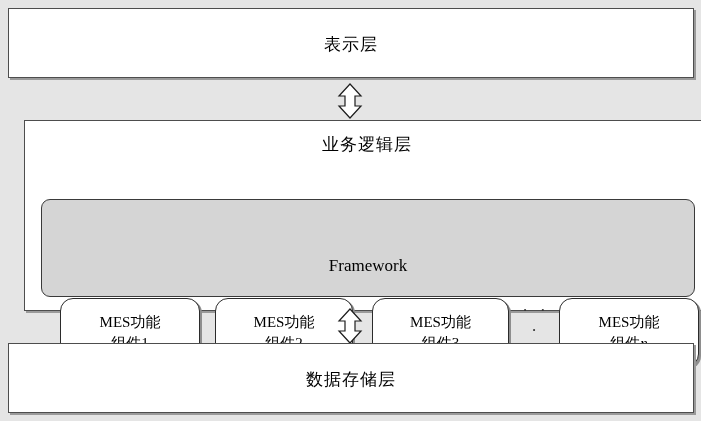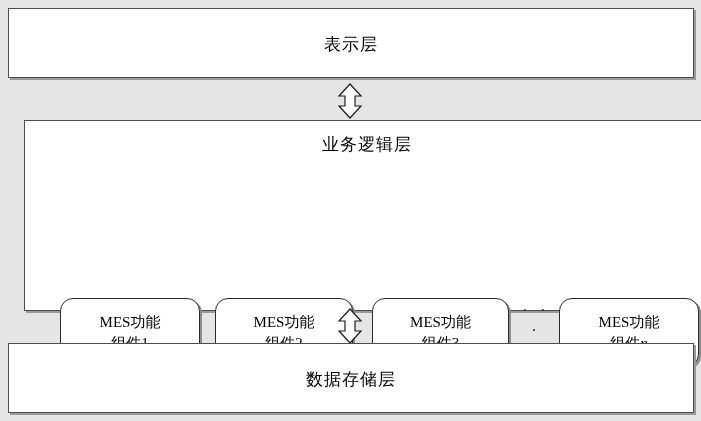--- a/index.html
+++ b/index.html
@@ -157,20 +157,23 @@
   <div class="double-arrow" id="arrow-top">
     <svg width="26" height="36" viewBox="0 0 26 36" xmlns="http://www.w3.org/2000/svg">
       <polygon points="13,1 24,13 18,13 18,23 24,23 13,35 2,23 8,23 8,13 2,13" fill="#ffffff" stroke="#1d1d1d" stroke-width="1.2" stroke-linejoin="miter"></polygon>
     </svg>
   </div>
 
   <div class="layer-box" id="business-layer">
 
     <div class="layer-title">业务逻辑层</div>
 
+    <div id="framework-panel">
+      <div id="framework-label">Framework</div>
+    </div>
 
     <div class="component-card" id="component-1">
       <span class="component-line">MES功能</span>
       <span class="component-line"><span>组件</span><span>1</span></span>
     </div>
 
     <div class="component-card" id="component-2">
       <span class="component-line">MES功能</span>
       <span class="component-line"><span>组件</span><span>2</span></span>
     </div>

